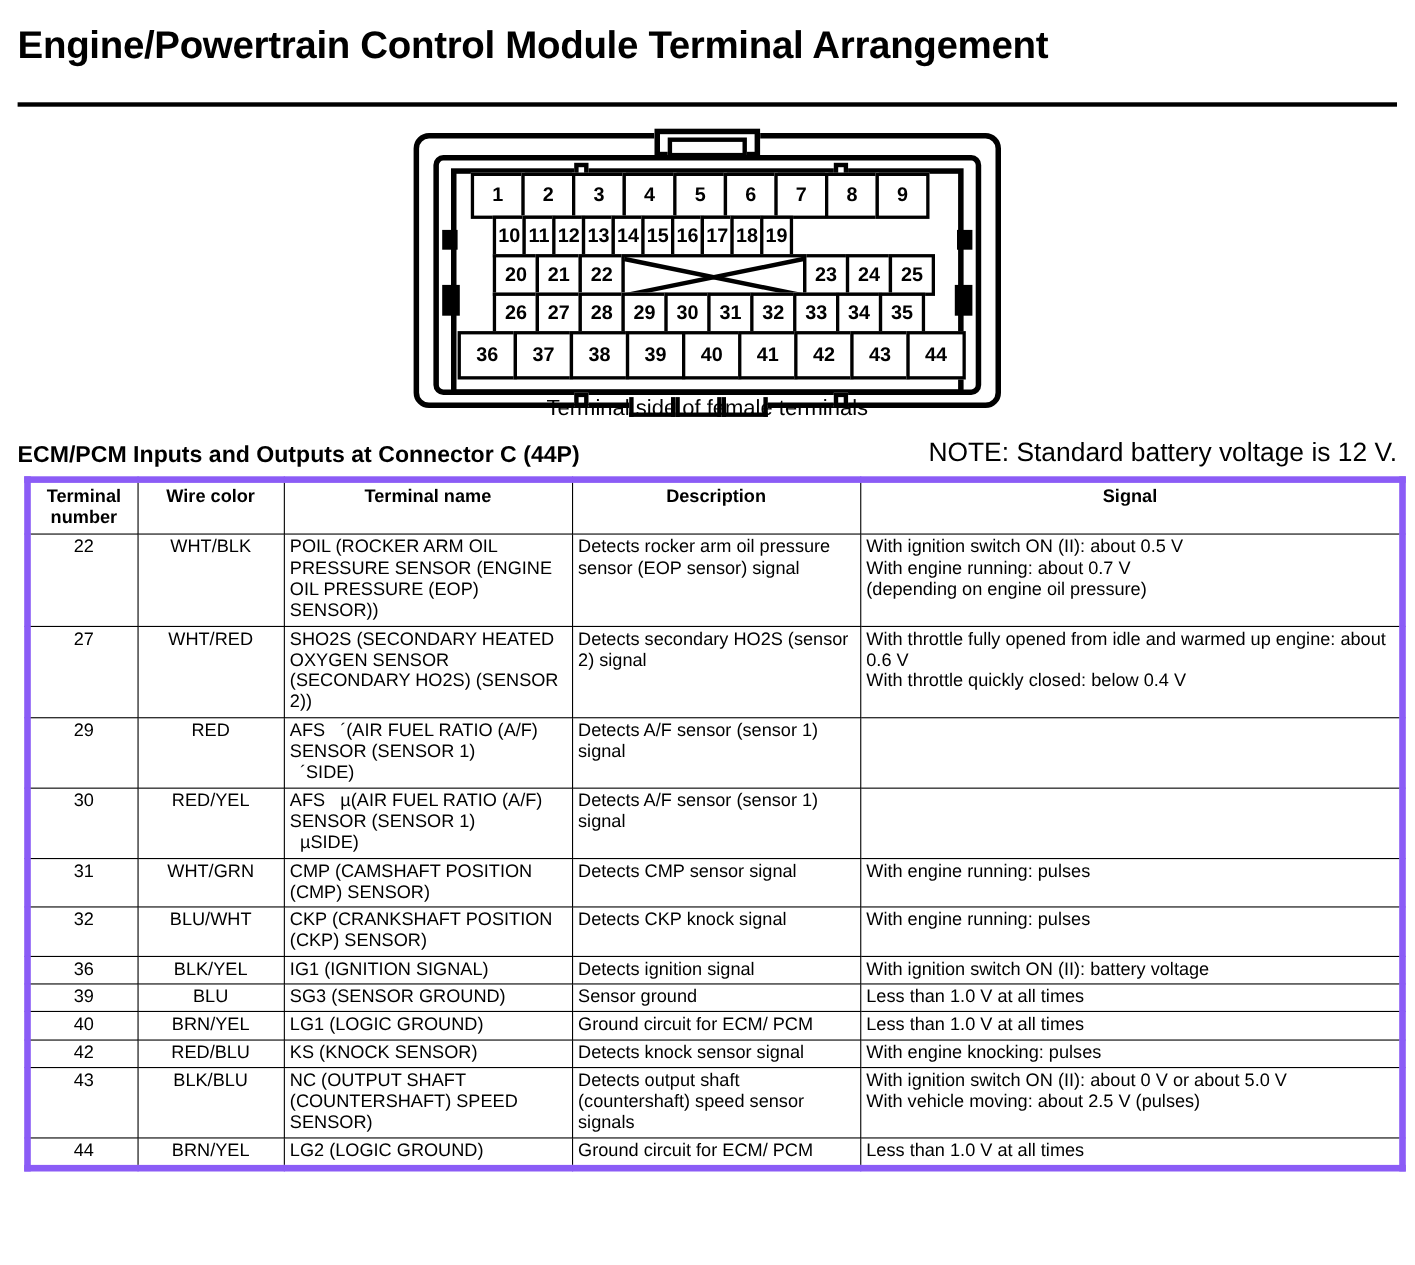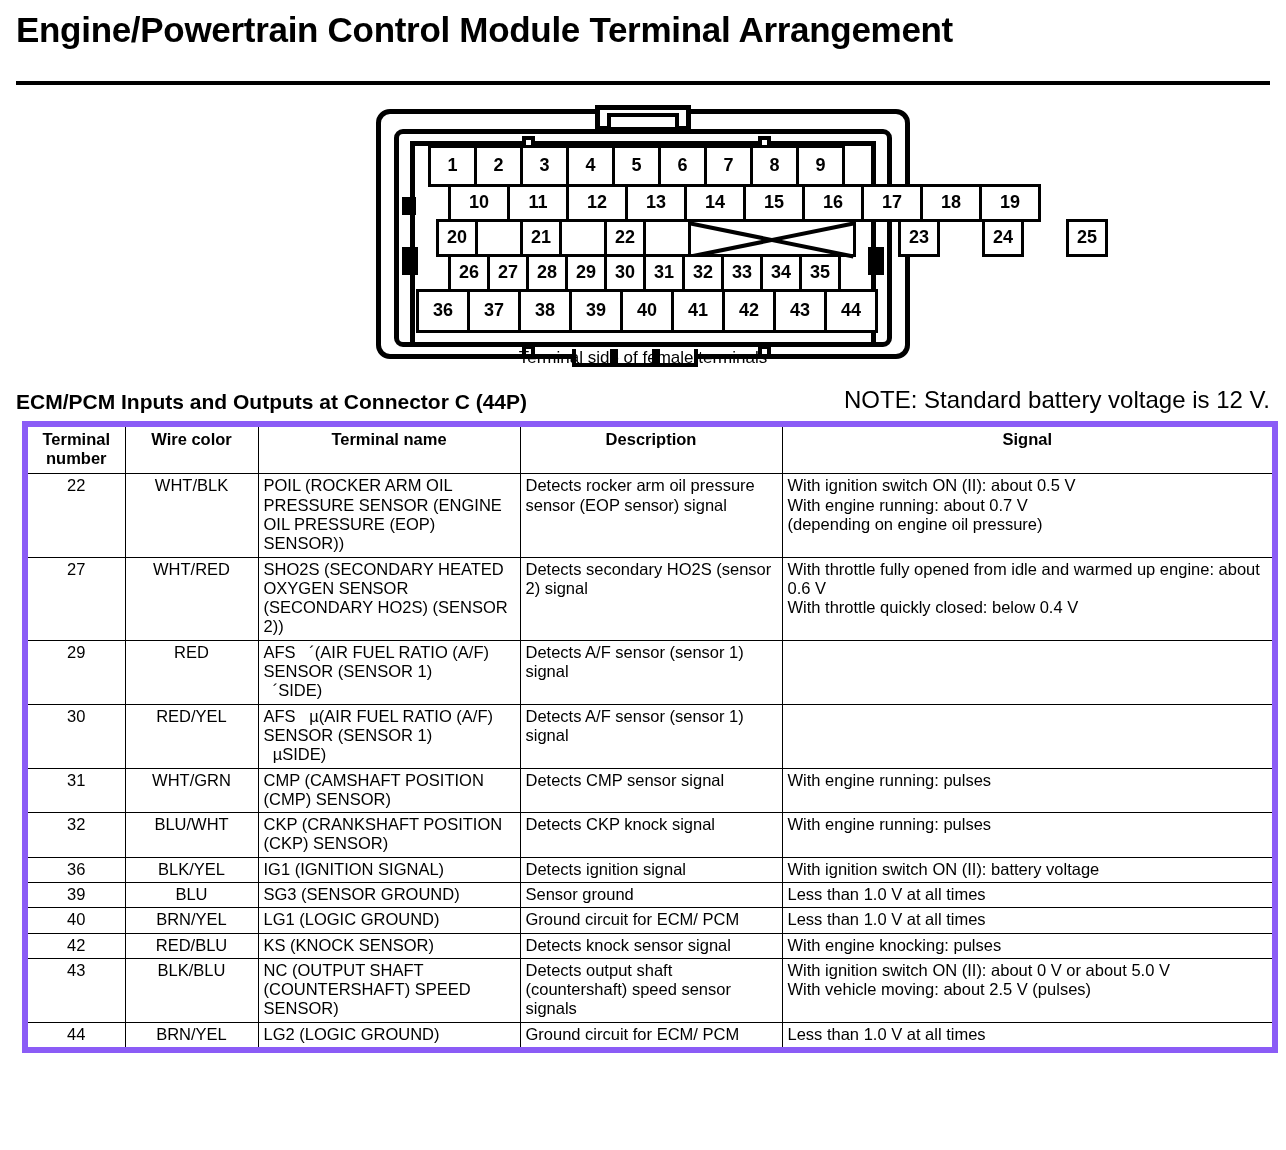--- a/index.html
+++ b/index.html
@@ -13,21 +13,21 @@
     color: #000000;
     position: relative;
     overflow: hidden;
   }
 
   
   .page-title {
     font-size: 35px;
     font-weight: bold;
     letter-spacing: -0.3px;
-    padding: 12px 0 0 16px;
+    padding: 24px 0 0 16px;
     line-height: 1.05;
     white-space: nowrap;
   }
   .title-rule {
     height: 4px;
     background: #000;
     margin: 32px 16px 0 16px;
   }
 
   
@@ -130,22 +130,22 @@
     justify-content: center;
     font-size: 18px;
     font-weight: bold;
     margin-left: -3px;
   }
   .tcell:first-child { margin-left: 0; }
 
   .row-a { left: 52px; top: 44px; }
   .row-a .tcell { width: 49px; height: 42px; }
   .row-b { left: 72px; top: 83px; }
-  .row-b .tcell { width: 62px; height: 38px; }
-  .row-c { left: 60px; top: 118px; gap: 45px; }
+  .row-b .tcell { width: 30px; height: 38px; }
+  .row-c { left: 72px; top: 118px; }
   .row-c .tcell { width: 42px; height: 38px; }
   .row-d { left: 72px; top: 153px; }
   .row-d .tcell { width: 42px; height: 38px; }
   .row-e { left: 40px; top: 188px; }
   .row-e .tcell { width: 54px; height: 44px; }
 
   .xbox {
     width: 168px; height: 38px;
     border: 3px solid #000;
     margin-left: -3px;
@@ -159,21 +159,21 @@
     background: #000;
     transform-origin: center;
   }
   .xbox .d1 { transform: rotate(11.5deg) scaleX(1.025); }
   .xbox .d2 { transform: rotate(-11.5deg) scaleX(1.025); }
 
   .diagram-caption {
     position: absolute;
     left: 0; right: 0; top: 247px;
     text-align: center;
-    font-size: 17px;
+    font-size: 20px;
   }
 
   
   .section-bar {
     display: flex;
     align-items: flex-end;
     margin: 10px 16px 0 16px;
   }
   .section-title {
     font-size: 21px;

